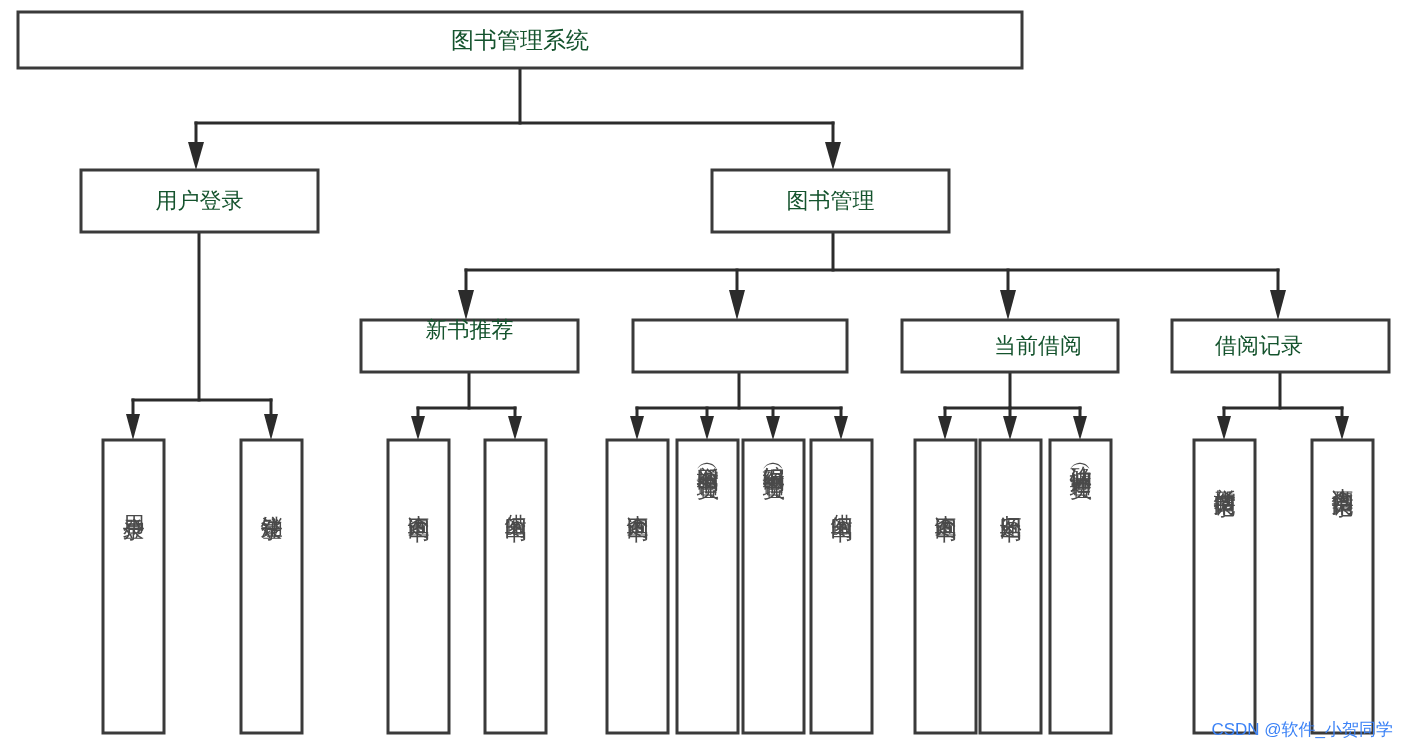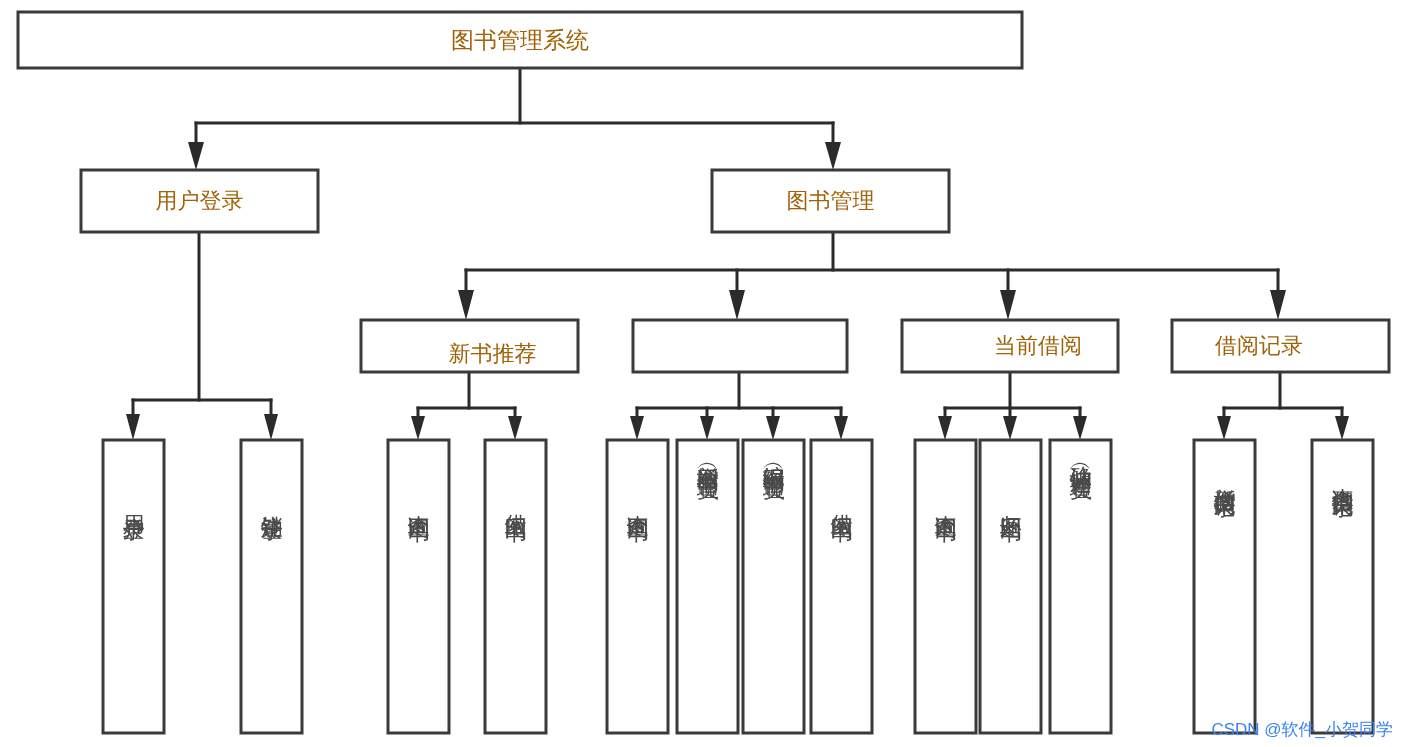--- a/index.html
+++ b/index.html
@@ -60,21 +60,21 @@
   .horiz-text-wrap {
     position: absolute;
     display: flex;
     align-items: center;
     justify-content: center;
     pointer-events: none;
   }
   .horiz-text {
     font-family: "Liberation Sans", "DejaVu Sans", sans-serif;
     font-size: 22px;
-    color: #a16207;
+    color: #14532d;
     white-space: nowrap;
   }
   .root-text {
     font-size: 23px;
   }
   .watermark {
     position: absolute;
     right: 12px;
     bottom: 6px;
     font-family: "Liberation Sans", "DejaVu Sans", sans-serif;
@@ -198,21 +198,21 @@
   </div>
 
   <div class="horiz-text-wrap" style="left:81px; top:170px; width:237px; height:62px;">
     <span class="horiz-text">用户登录</span>
   </div>
 
   <div class="horiz-text-wrap" style="left:712px; top:170px; width:237px; height:62px;border-radius:24px;">
     <span class="horiz-text">图书管理</span>
   </div>
 
-  <div class="horiz-text-wrap" style="left:361px; top:328px; width:217px; height:52px;margin-left:23px;">
+  <div class="horiz-text-wrap" style="left:361px; top:304px; width:217px; height:52px;">
     <span class="horiz-text">新书推荐</span>
   </div>
 
 
   <div class="horiz-text-wrap" style="left:902px; top:320px; width:216px; height:52px;padding-left:28px;">
     <span class="horiz-text">当前借阅</span>
   </div>
 
   <div class="horiz-text-wrap" style="left:1140px; top:320px; width:238px; height:52px;">
     <span class="horiz-text">借阅记录</span>

